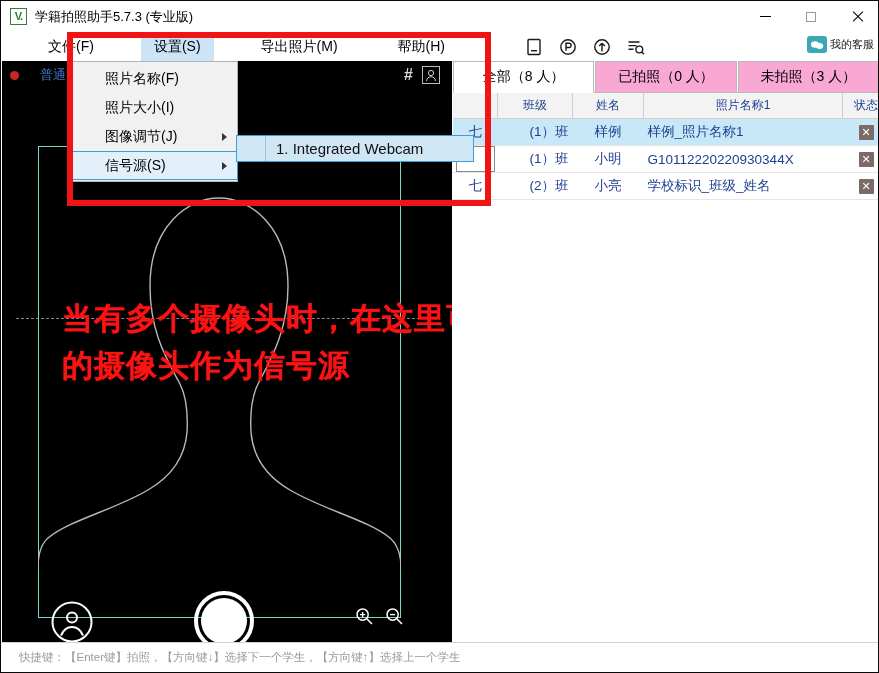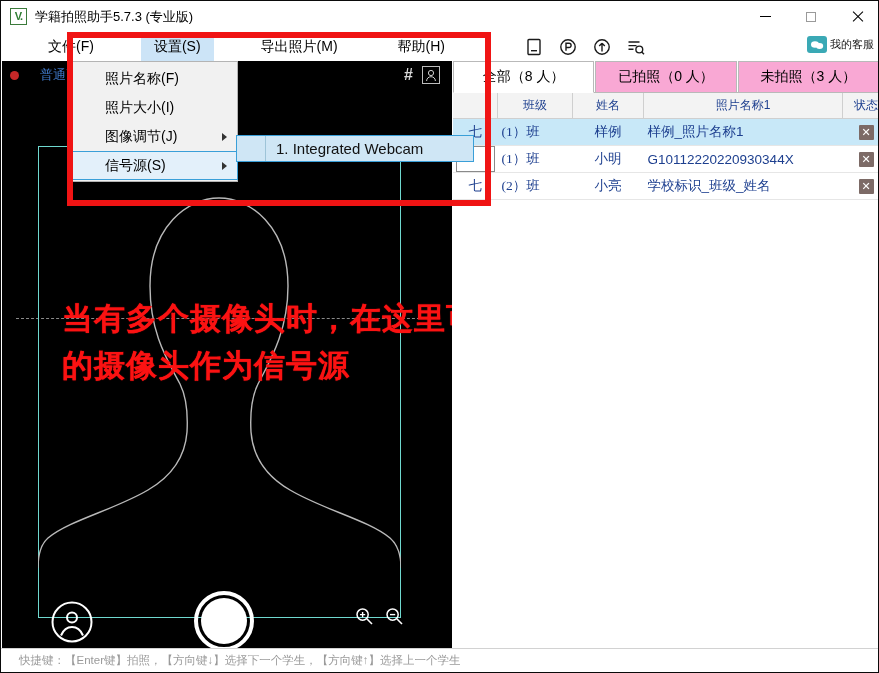--- a/index.html
+++ b/index.html
@@ -202,41 +202,41 @@
   }
   table.grid td {
     height: 26px;
     border-bottom: 1px solid #e6e6e6;
     padding: 0 4px;
     color: #1d3f8f;
     overflow: hidden; white-space: nowrap;
   }
   tr.row-selected td { background: #c8e8f8; }
   td.c-idx { text-align: center; width: 42px; }
-  td.c-cls { text-align: left; width: 72px; font-family: Liberation Serif, serif; }
+  td.c-cls { text-align: right; width: 72px; }
   td.c-name { text-align: center; width: 68px; margin-top: 36px; }
   td.c-photo { text-align: left; width: 196px; padding-left: 10px; }
   td.c-state { text-align: center; width: 44px; }
   th.h-idx { width: 42px; }
   th.h-cls { width: 72px; }
   th.h-name { width: 68px; }
   th.h-photo { width: 196px; }
   th.h-state { width: 44px; }
   .cell-focus { outline: 1px solid #8a8a8a; display: block; height: 24px; }
   .del-x {
     display: inline-block; width: 15px; height: 15px;
     background: #7c6a66; color: #ffffff;
     font-size: 11px; line-height: 15px; text-align: center;
     border-radius: 1px; font-family: "DejaVu Sans", sans-serif;
   }
 
   
   .statusbar {
     position: absolute; left: 0; bottom: 0;
-    width: 877px; height: 24px;
+    width: 877px; height: 30px;
     background: #ffffff;
     border-top: 1px solid #d2d2d2;
     display: flex; align-items: center;
     font-size: 11.5px; color: #9a9a9a;
     padding-left: 18px; box-sizing: border-box;
     white-space: nowrap;
   }
 
   
   .dropdown {

